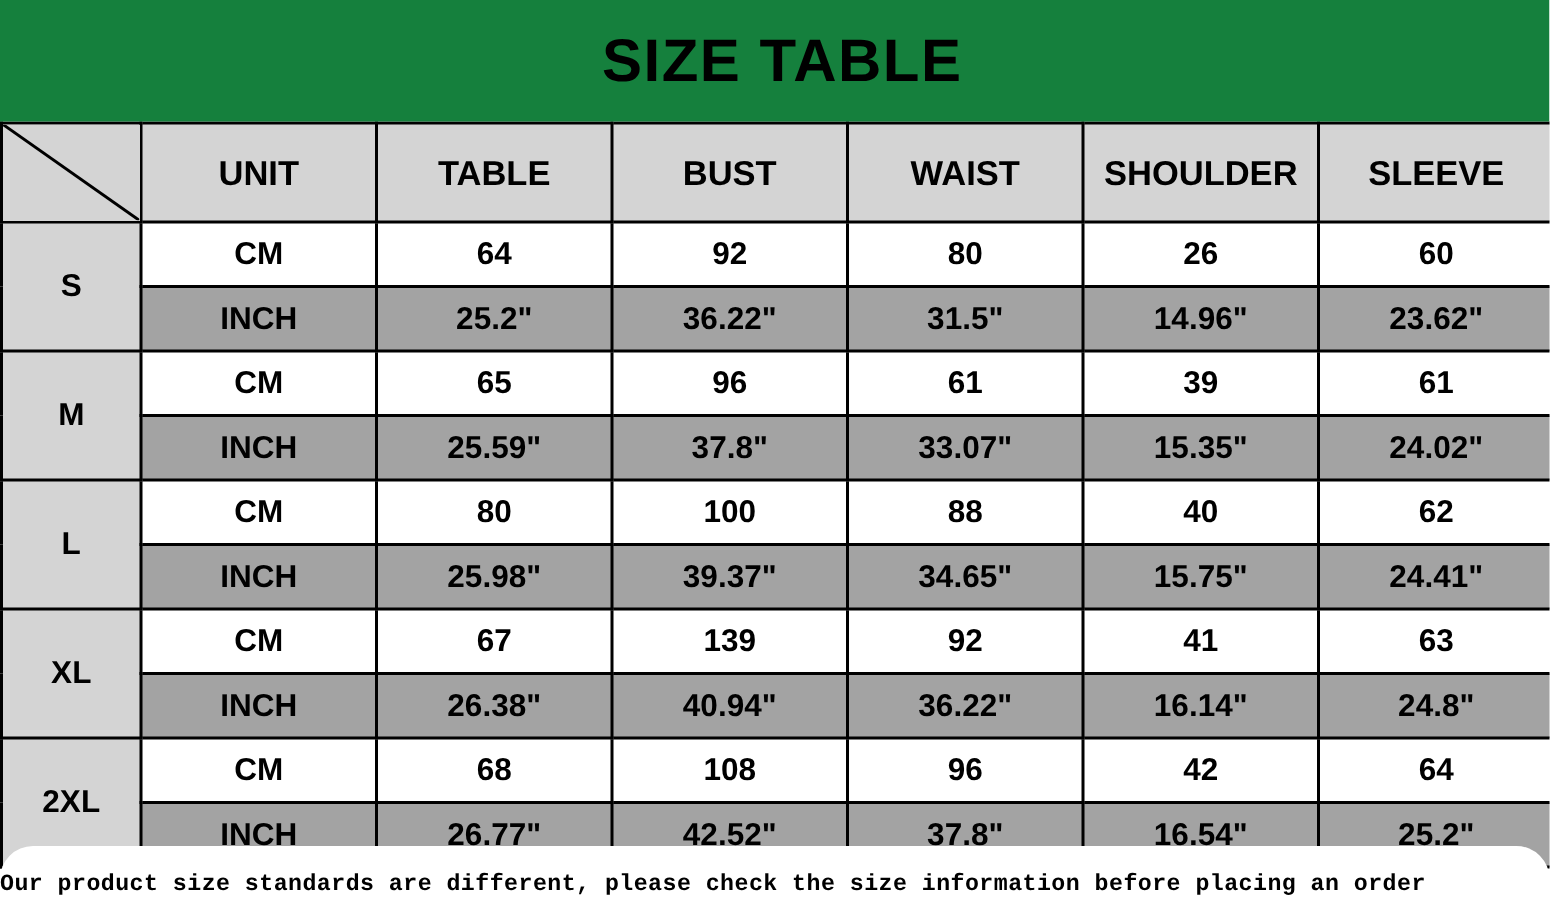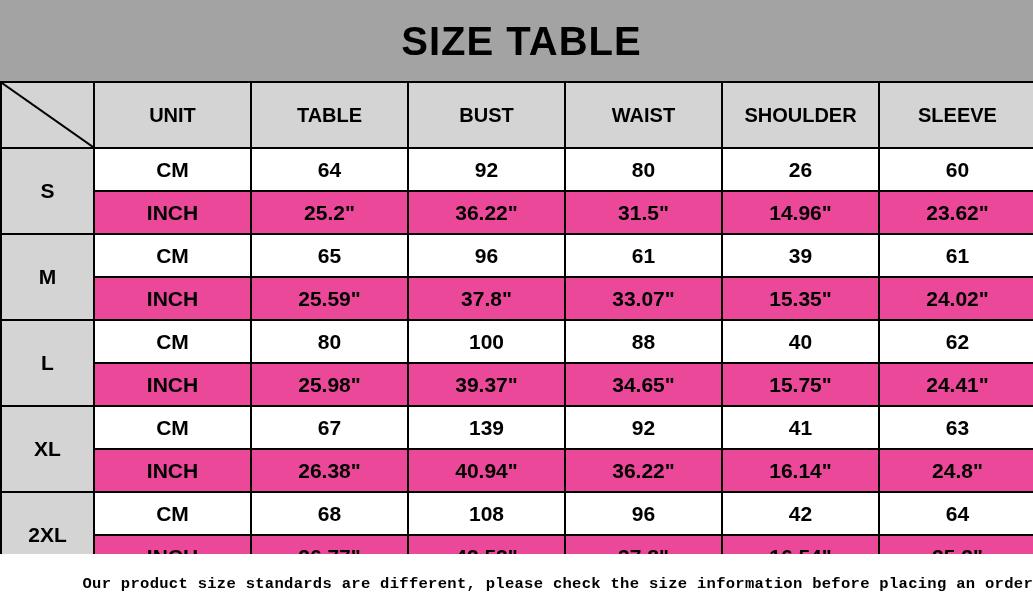--- a/index.html
+++ b/index.html
@@ -16,21 +16,21 @@
   .page {
     position: relative;
     width: 1033px;
     height: 614px;
     box-sizing: border-box;
   }
   
   .title-bar {
     position: relative;
     height: 81px;
-    background: #a3a3a3;
+    background: #15803d;
     display: flex;
     align-items: center;
     justify-content: center;
     padding-left: 10px;
   }
   .title-bar .title-text {
     font-size: 40px;
     font-weight: bold;
     color: #000000;
     letter-spacing: 1px;
@@ -56,21 +56,21 @@
   }
   
   col.c-size   { width: 93px; }
   col.c-unit   { width: 157px; }
   col.c-data   { width: 157px; }
 
   
   tr.header-row td {
     background: #d4d4d4;
     height: 66px;
-    font-size: 20px;
+    font-size: 23px;
   }
   
   td.corner {
     background: #ffffff;
     padding: 0;
     position: relative;
     overflow: hidden;
   }
   td.corner .diag {
     position: absolute;
@@ -83,36 +83,37 @@
   td.size-cell {
     background: #d4d4d4;
     font-size: 22px;
   }
   
   tr.row-cm td.datacell, tr.row-cm td.unitcell {
     background: #ffffff;
     border-radius: 15px;
   }
   tr.row-inch td.datacell, tr.row-inch td.unitcell {
-    background: #ec4899;
+    background: #a3a3a3;
   }
   tr.row-cm td, tr.row-inch td {
     height: 43px;
   }
   
   .footer-note {
     position: absolute;
     left: 0;
     right: 0;
     bottom: 0;
-    height: 60px;
+    height: 50px;
     display: flex;
     align-items: center;
-    justify-content: flex-end;
-    background: #ffffff;
+    justify-content: flex-start;
+    background: #ffffff;
+    border-radius: 22px;
   }
   .footer-note span {
     font-family: "Liberation Mono", monospace;
     font-size: 15.5px;
     font-weight: bold;
     color: #000000;
     letter-spacing: 0.3px;
   }
 </style>
 </head>

